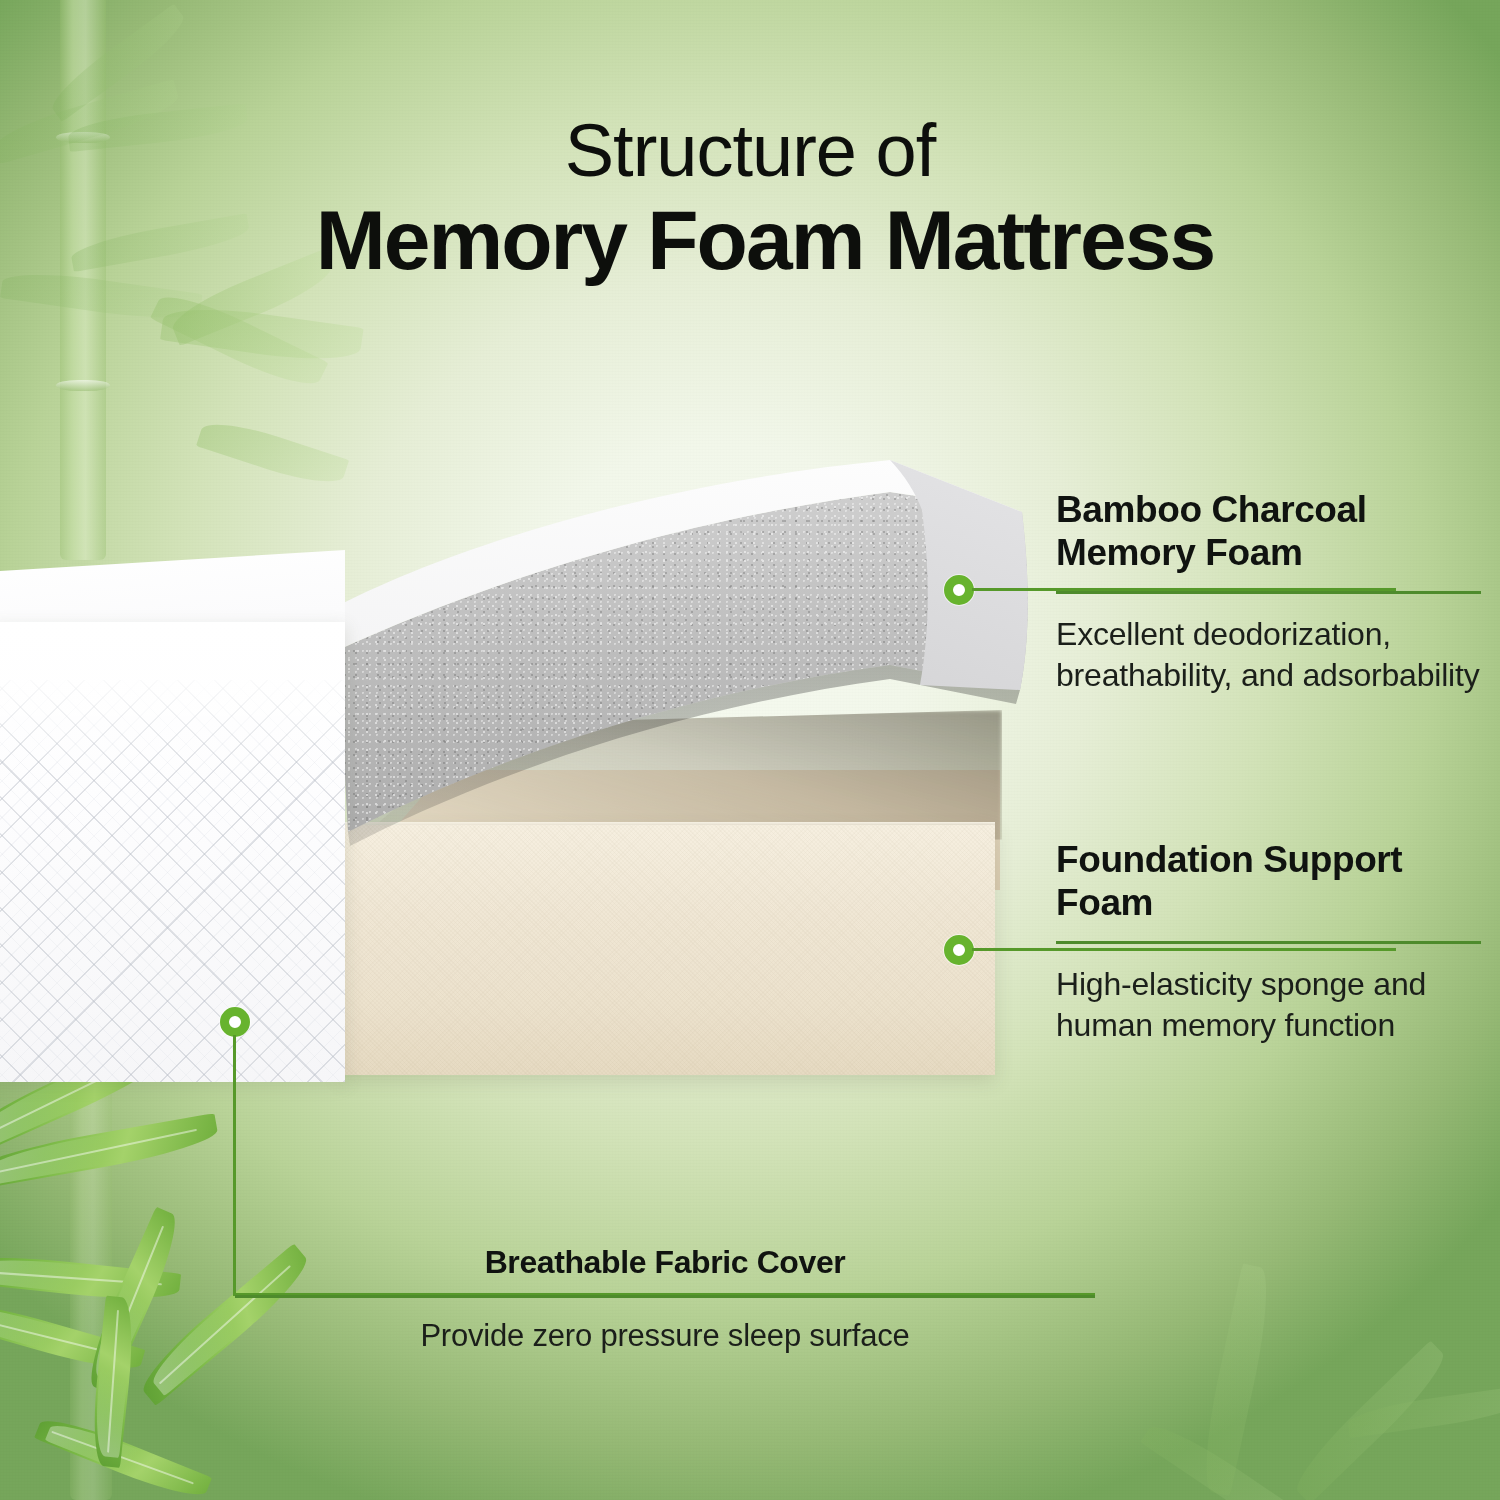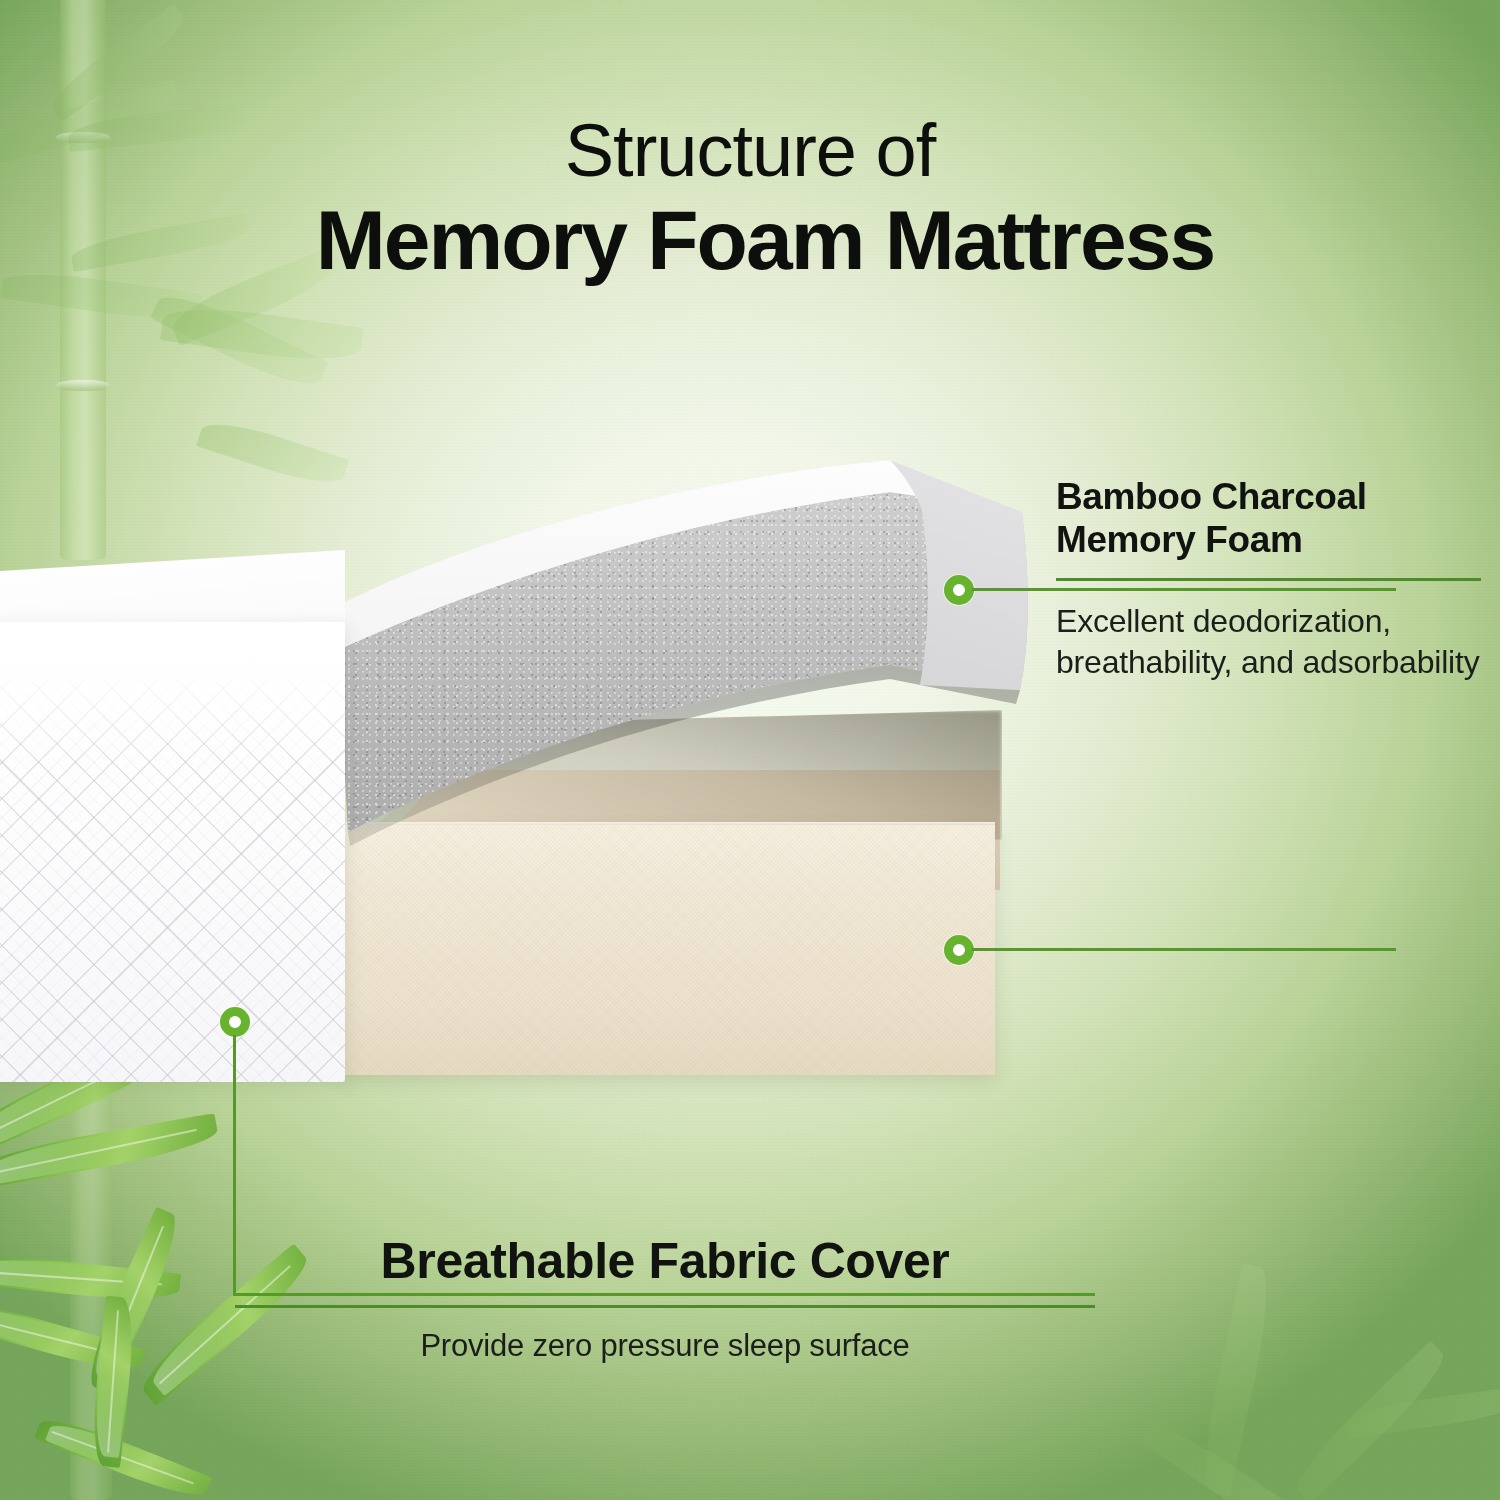--- a/index.html
+++ b/index.html
@@ -253,21 +253,21 @@
     margin: 16px 0 20px 0;
   }
   .callout .c-desc {
     color: #1b1f1a;
     font-weight: 400;
     font-size: 32px;
     line-height: 1.30;
     letter-spacing: -.2px;
   }
   .callout.center { text-align:center; }
-  .callout.center .c-title { font-size: 50px; }
+  .callout.center .c-title { font-size: 32px; margin-top: 12px; }
   .callout.center .c-rule { margin: 14px 0 18px 0; }
   .callout.center .c-desc { font-size: 31px; }
 </style>
 </head>
 <body>
 
 <div id="canvas">
 
   <div class="bg-base"></div>
   <div class="bg-noise"></div>
@@ -353,26 +353,31 @@
   <div class="dot" style="left:944px;  top:575px;"></div>
   <div class="hline" style="left:972px;  top:588px; width:424px;"></div>
 
   <div class="dot" style="left:944px;  top:935px;"></div>
   <div class="hline" style="left:972px;  top:948px; width:424px;"></div>
 
   <div class="dot" style="left:220px;  top:1007px;"></div>
   <div class="vline" style="left:233px;  top:1035px; height:260px;"></div>
   <div class="hline" style="left:233px; top:1293px; width:862px;"></div>
 
-  <div class="callout" style="left:1056px; top:475px; width:425px;">
+  <div class="callout" style="left:1056px; top:488px; width:425px;">
     <div class="c-title">Bamboo Charcoal Memory Foam</div>
     <div class="c-rule"></div>
     <div class="c-desc">Excellent deodorization, breathability, and adsorbability</div>
   </div>
 
+  <div class="callout" style="left:1056px; top:838px; width:425px;">
+    <div class="c-title">Foundation Support Foam</div>
+    <div class="c-rule"></div>
+    <div class="c-desc">High-elasticity sponge and human memory function</div>
+  </div>
 
   <div class="callout center" style="left:235px; top:1232px; width:860px;">
     <div class="c-title">Breathable Fabric Cover</div>
     <div class="c-rule"></div>
     <div class="c-desc">Provide zero pressure sleep surface</div>
   </div>
 
 </div>
 
 </body></html>

